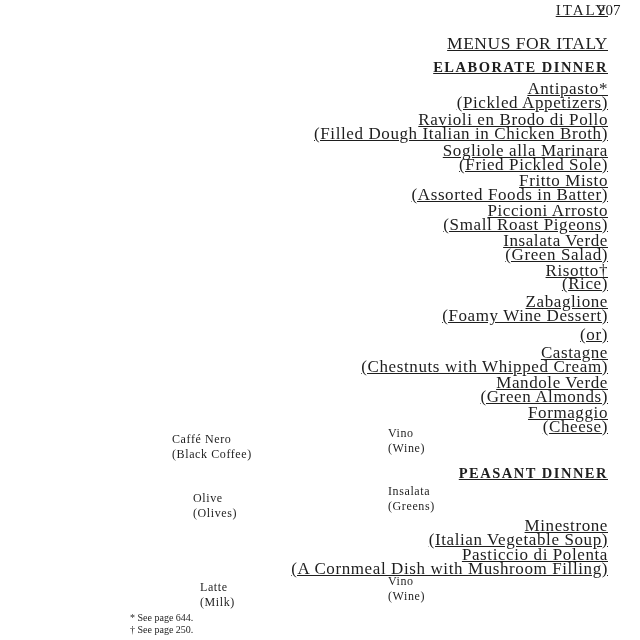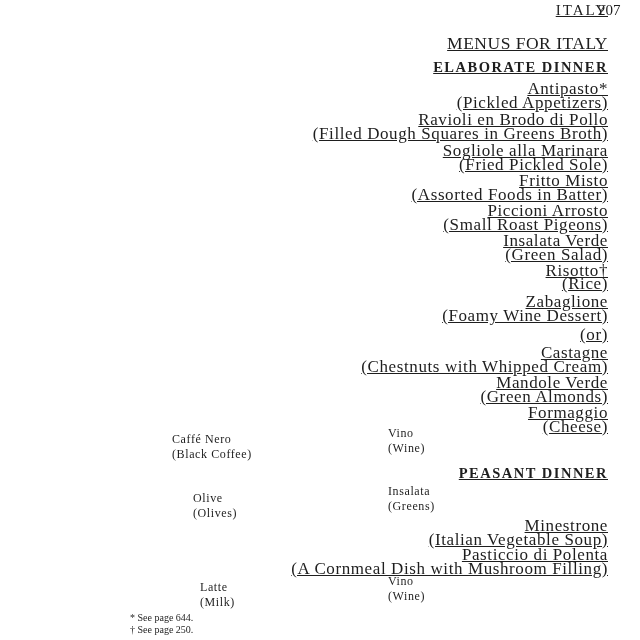--- a/index.html
+++ b/index.html
@@ -19,21 +19,21 @@
 
 <div class="c running">ITALY</div>
 <div class="abs pnum">207</div>
 <div class="c title">MENUS FOR ITALY</div>
 
 <div class="c sect" style="top:59px">ELABORATE DINNER</div>
 
 <div class="c item" style="top:81px">Antipasto*</div>
 <div class="c item" style="top:95px">(Pickled Appetizers)</div>
 <div class="c item" style="top:112px">Ravioli en Brodo di Pollo</div>
-<div class="c item" style="top:126px">(Filled Dough Squares in Greens Broth)</div>
+<div class="c item" style="top:126px">(Filled Dough Italian in Chicken Broth)</div>
 <div class="c item" style="top:143px">Sogliole alla Marinara</div>
 <div class="c item" style="top:157px">(Fried Pickled Sole)</div>
 <div class="c item" style="top:173px">Fritto Misto</div>
 <div class="c item" style="top:187px">(Assorted Foods in Batter)</div>
 <div class="c item" style="top:203px">Piccioni Arrosto</div>
 <div class="c item" style="top:217px">(Small Roast Pigeons)</div>
 <div class="c item" style="top:233px">Insalata Verde</div>
 <div class="c item" style="top:247px">(Green Salad)</div>
 <div class="c item" style="top:263px">Risotto†</div>
 <div class="c item" style="top:276px">(Rice)</div>

